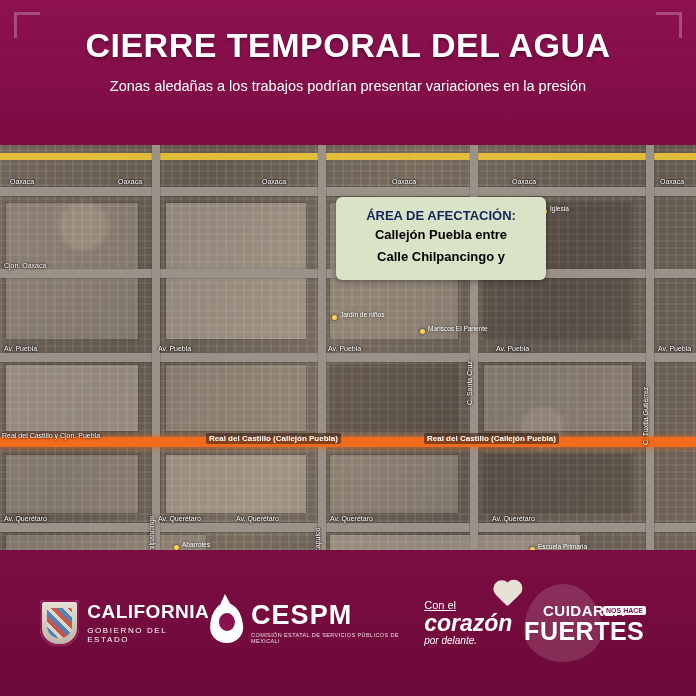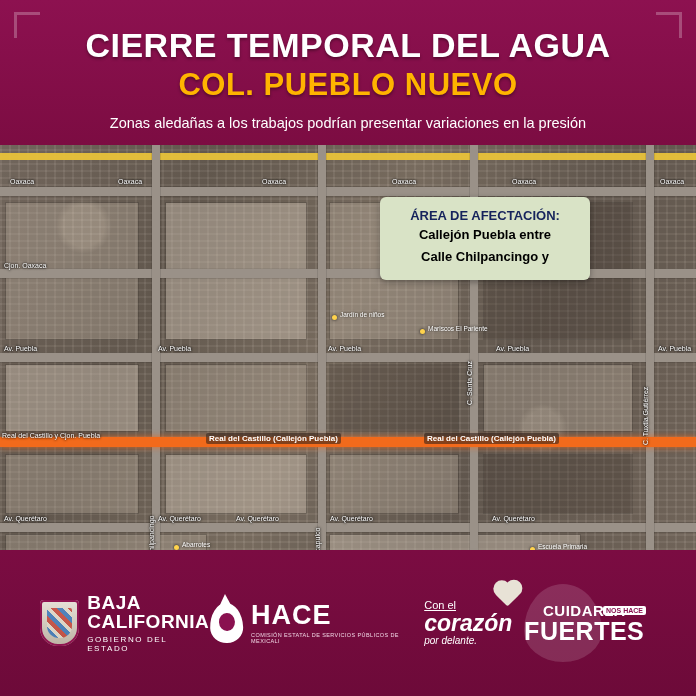--- a/index.html
+++ b/index.html
@@ -130,21 +130,21 @@
   .legend-swatch {
     width: 22px; height: 15px; background: #f26a1b; border-radius: 2px;
     display: inline-block; flex: 0 0 auto;
   }
   .legend-text { font-size: 14px; font-weight: bold; color: #fff; }
 
   #card-area {
     position: absolute; left: 336px; top: 52px; width: 210px;
     background: #d9e3c6; color: #1f2d6b;
     border-radius: 6px; padding: 11px 8px 13px;
-    text-align: center; box-shadow: 0 2px 6px rgba(0,0,0,0.35); margin-left: 44px;
+    text-align: center; box-shadow: 0 2px 6px rgba(0,0,0,0.35);
   }
   #card-area .area-title { font-size: 13px; font-weight: bold; color: #16235c; }
   #card-area .area-body { font-size: 13px; font-weight: bold; color: #000000; line-height: 1.45; margin-top: 3px; }
 
   
   .footer {
     position: absolute; left: 0; top: 550px; width: 696px; height: 146px;
     background: linear-gradient(180deg, #7b0c42 0%, #6d0a39 100%);
   }
   .footer-inner {
@@ -224,21 +224,20 @@
 </style>
 </head>
 <body>
 
 <div id="page">
 
   <div class="header">
     <div class="mark-tl"></div>
     <div class="mark-tr"></div>
     <div class="title-1">CIERRE TEMPORAL DEL AGUA</div>
-    <div class="title-2">COL. PUEBLO NUEVO</div>
     <div class="subtitle">Zonas aledañas a los trabajos podrían presentar variaciones en la presión</div>
   </div>
 
   <div class="map">
     <div class="map-base"></div>
     <div class="tex"></div>
 
     <div class="blocks">
       <div class="blk" style="left:6px;  top:58px;  width:132px; height:136px;"></div>
       <div class="blk l" style="left:166px;top:58px;  width:140px; height:136px;"></div>
@@ -317,30 +316,29 @@
       <div class="area-body">Calle Chilpancingo y</div>
     </div>
   </div>
 
   <div class="footer">
     <div class="footer-inner">
 
       <div class="logo">
         <div class="crest"></div>
         <div class="bc-text">
-          <div class="bc-1">BAJA</div>
           <div class="bc-2">CALIFORNIA</div>
           <div class="bc-3">GOBIERNO DEL ESTADO</div>
         </div>
       </div>
 
       <div class="cespm">
         <div class="drop"></div>
         <div class="cespm-text">
-          <div class="c-1">HACE</div>
+          <div class="c-1">CESPM</div>
           <div class="c-2">COMISIÓN ESTATAL DE SERVICIOS PÚBLICOS DE MEXICALI</div>
         </div>
       </div>
 
       <div class="corazon">
         <div class="heart"></div>
         <div class="k-1">Con el</div>
         <div class="k-2">corazón</div>
         <div class="k-3">por delante.</div>
       </div>

